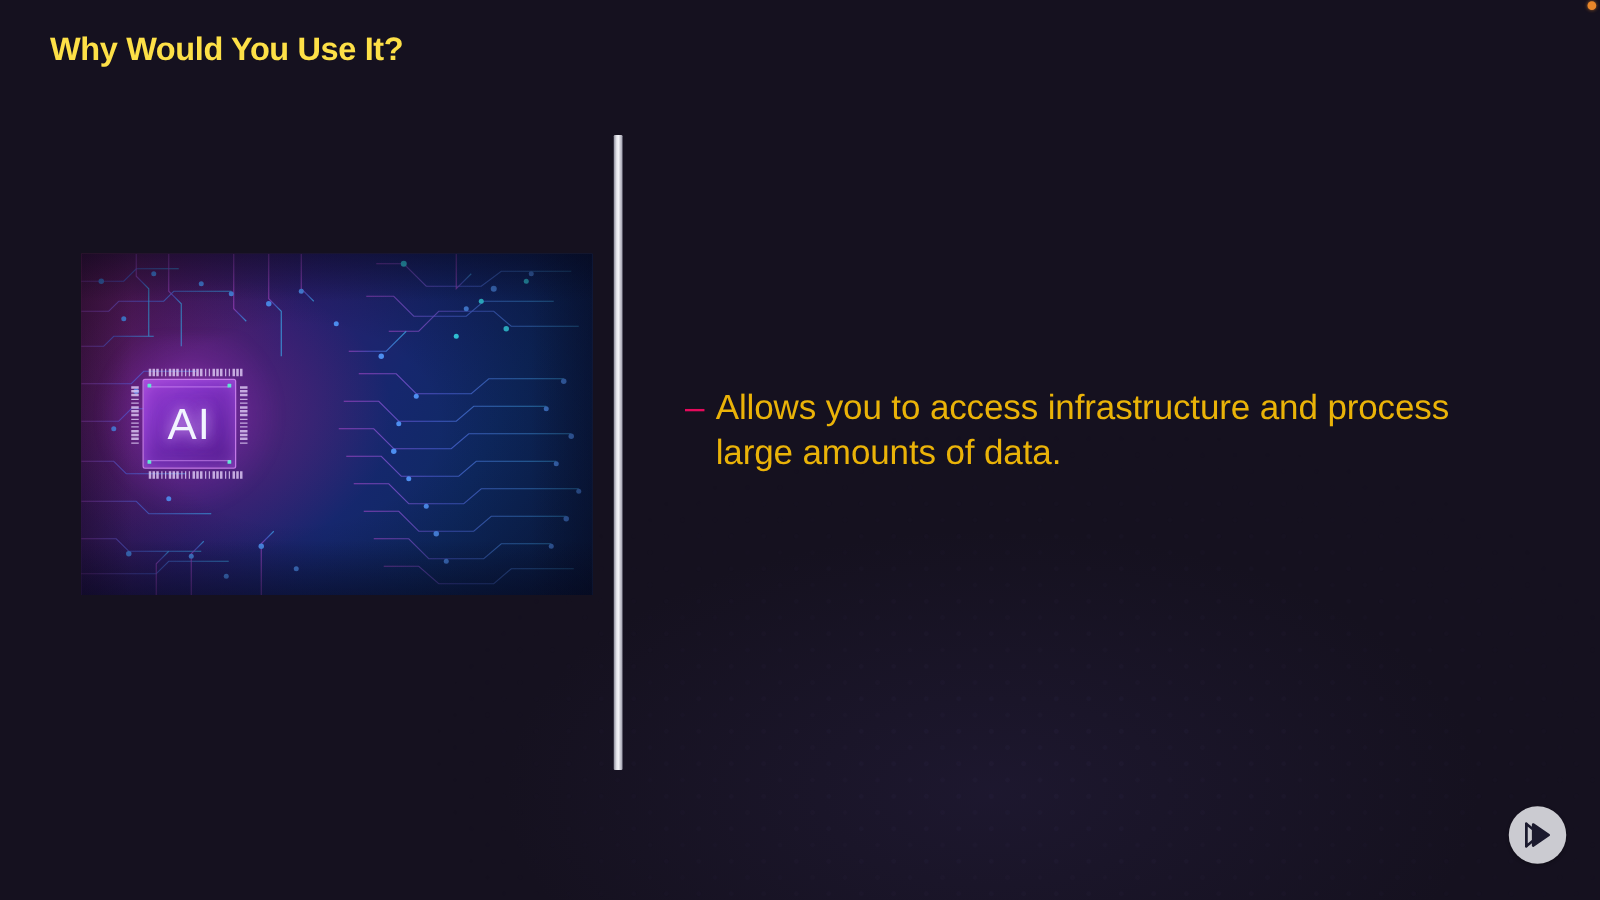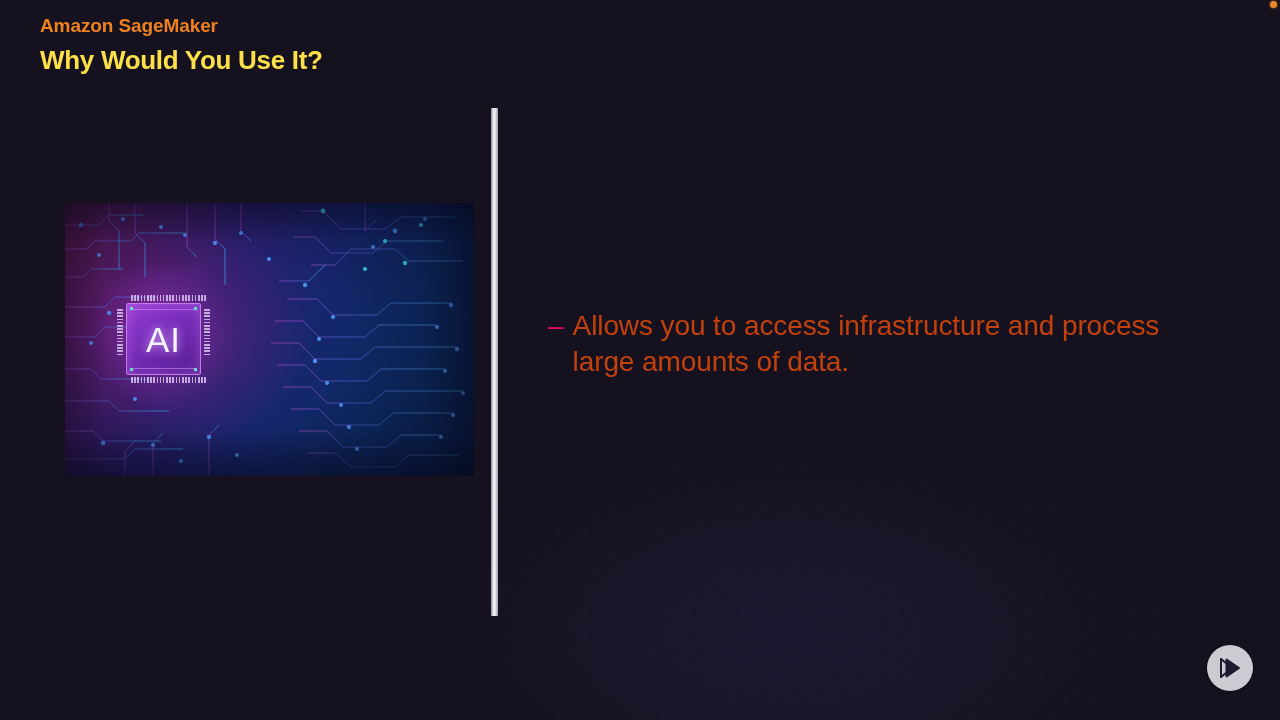--- a/index.html
+++ b/index.html
@@ -79,21 +79,21 @@
     background:
       linear-gradient(to bottom, rgba(5,6,24,0.42) 0%, transparent 14%),
       linear-gradient(to top, rgba(5,6,24,0.45) 0%, transparent 16%),
       linear-gradient(to right, rgba(5,6,24,0.30) 0%, transparent 10%),
       linear-gradient(to left, rgba(5,6,24,0.34) 0%, transparent 12%);
   }
   #circuit-svg { position:absolute; inset:0; }
 
   
   #chip {
-    position:absolute; left:117px; top:295px;
+    position:absolute; left:105px; top:295px;
     width:93px; height:88px;
   }
   #chip .glow {
     position:absolute; left:-26px; top:-26px; right:-26px; bottom:-26px;
     background:radial-gradient(ellipse at 50% 45%, rgba(186,80,230,0.55) 0%, rgba(140,50,200,0.22) 42%, transparent 72%);
     filter:blur(4px);
   }
   #chip .body {
     position:absolute; left:9px; top:8px; width:75px; height:72px;
     background:linear-gradient(150deg,#9a3ed0 0%, #8233c4 28%, #6b28ab 60%, #551f8e 100%);
@@ -134,21 +134,21 @@
   
   #body-copy {
     position:absolute; left:548px; top:308px; width:680px;
   }
   #bullet-row { display:flex; align-items:flex-start; }
   #bullet-dash {
     color:#e50a5c; font-size:28px; line-height:36px;
     margin-right:9px; flex:0 0 auto;
   }
   #bullet-text {
-    color:#c2410c; font-size:28px; line-height:36px;
+    color:#eab308; font-size:28px; line-height:36px;
     letter-spacing:-0.1px; max-width:645px;
   }
 
   
   #play-button {
     position:absolute; left:1207px; top:645px;
     width:46px; height:46px; border-radius:50%;
     background:#cbcbd1;
     display:flex; align-items:center; justify-content:center;
     cursor:pointer;
@@ -157,21 +157,20 @@
 </style>
 </head>
 <body>
 
 <div id="slide">
 
   <div id="bg-glow"></div>
   <div id="bg-texture"></div>
 
   <div id="header">
-    <div id="eyebrow">Amazon SageMaker</div>
     <div id="title">Why Would You Use It?</div>
   </div>
 
   <div id="corner-dot"></div>
 
   <div id="divider"></div>
 
   <div id="ai-image">
     <svg id="circuit-svg" viewBox="0 0 409 273" preserveAspectRatio="none">
       <defs>

